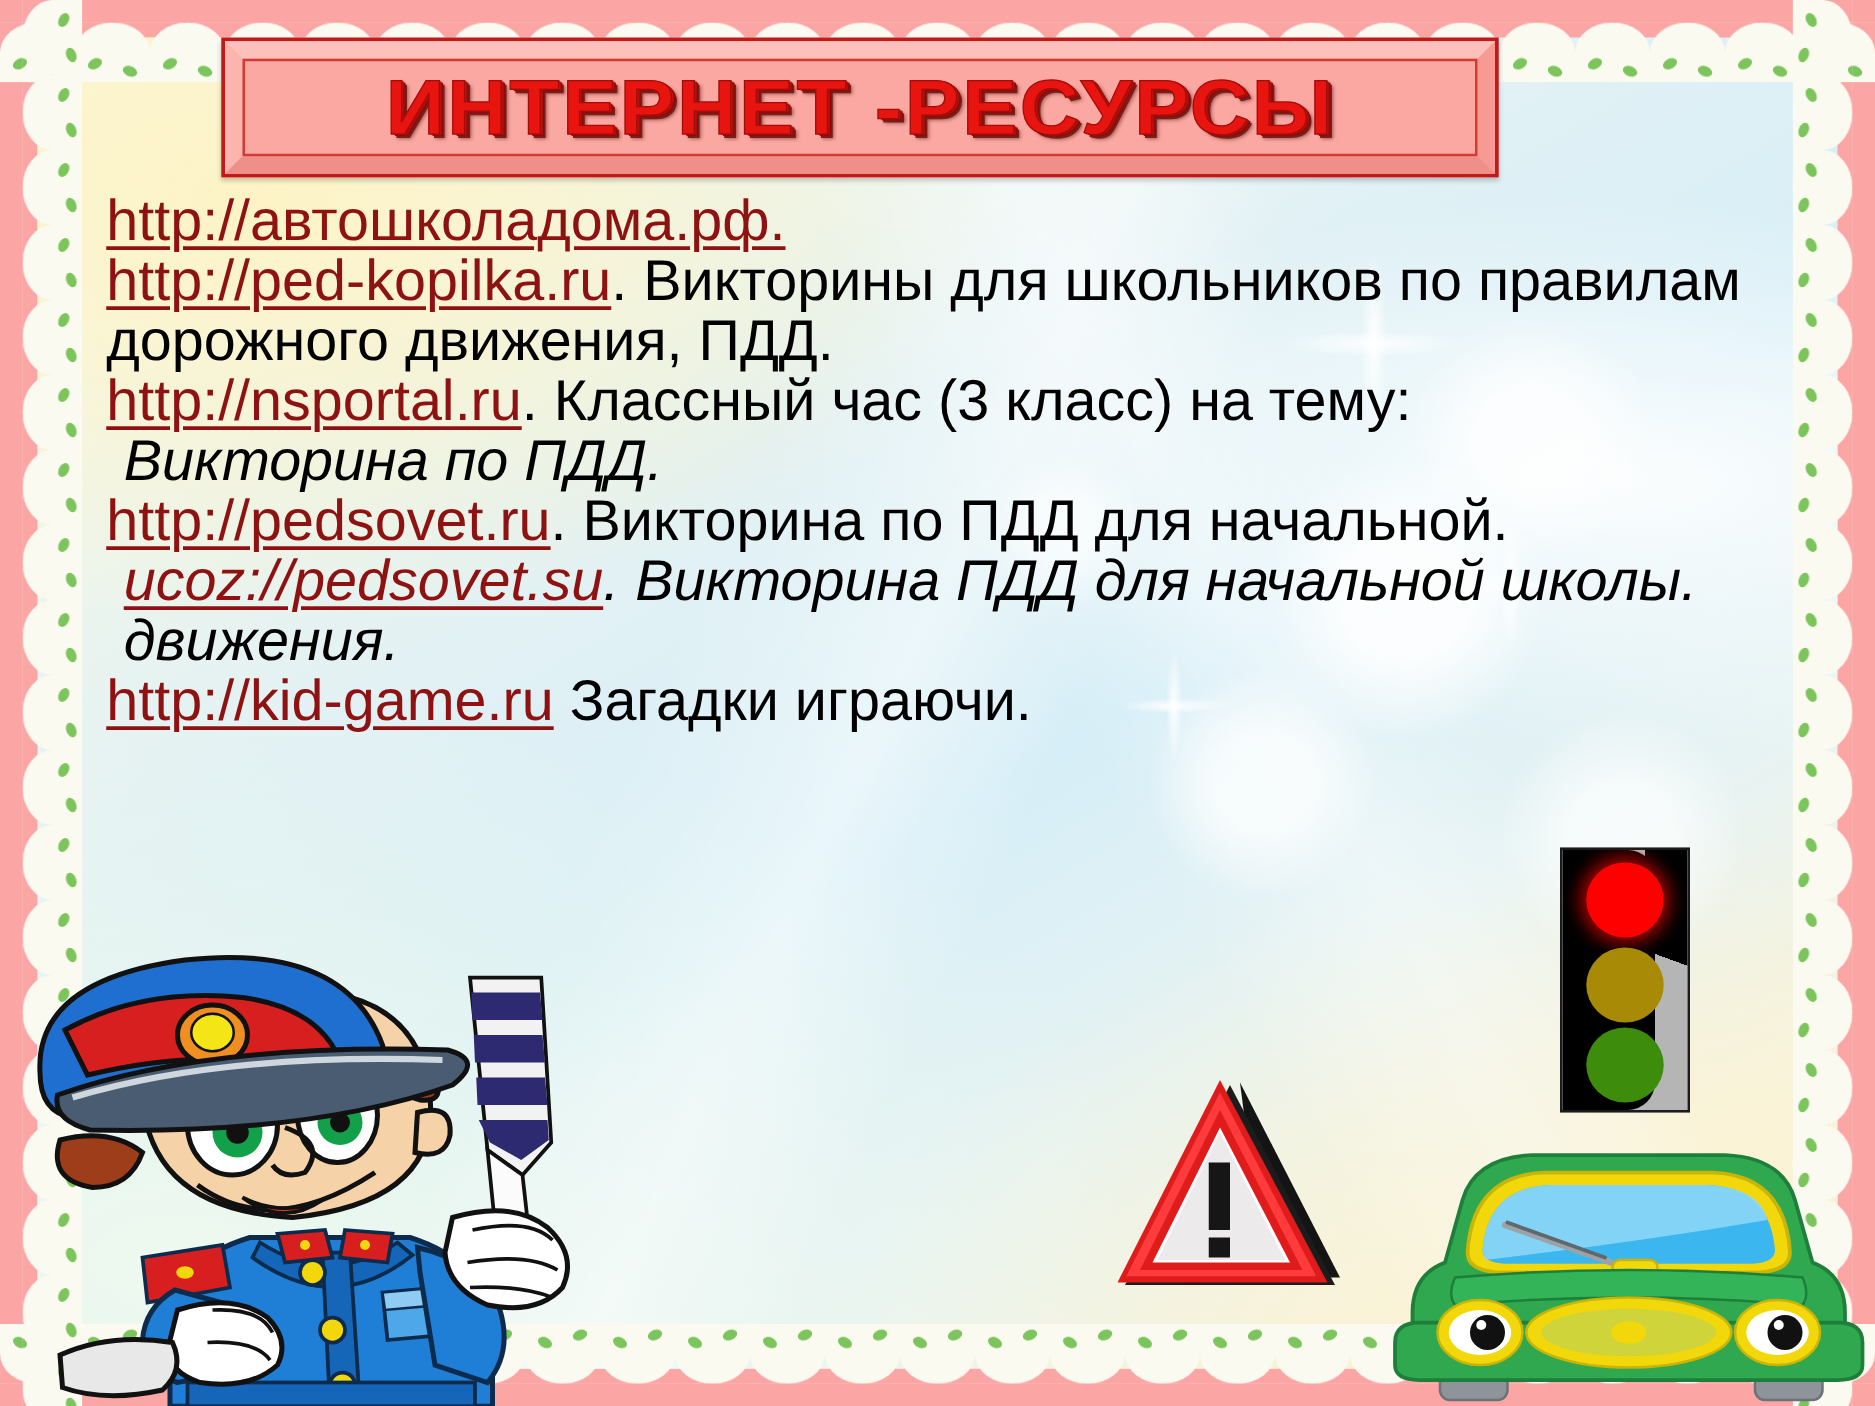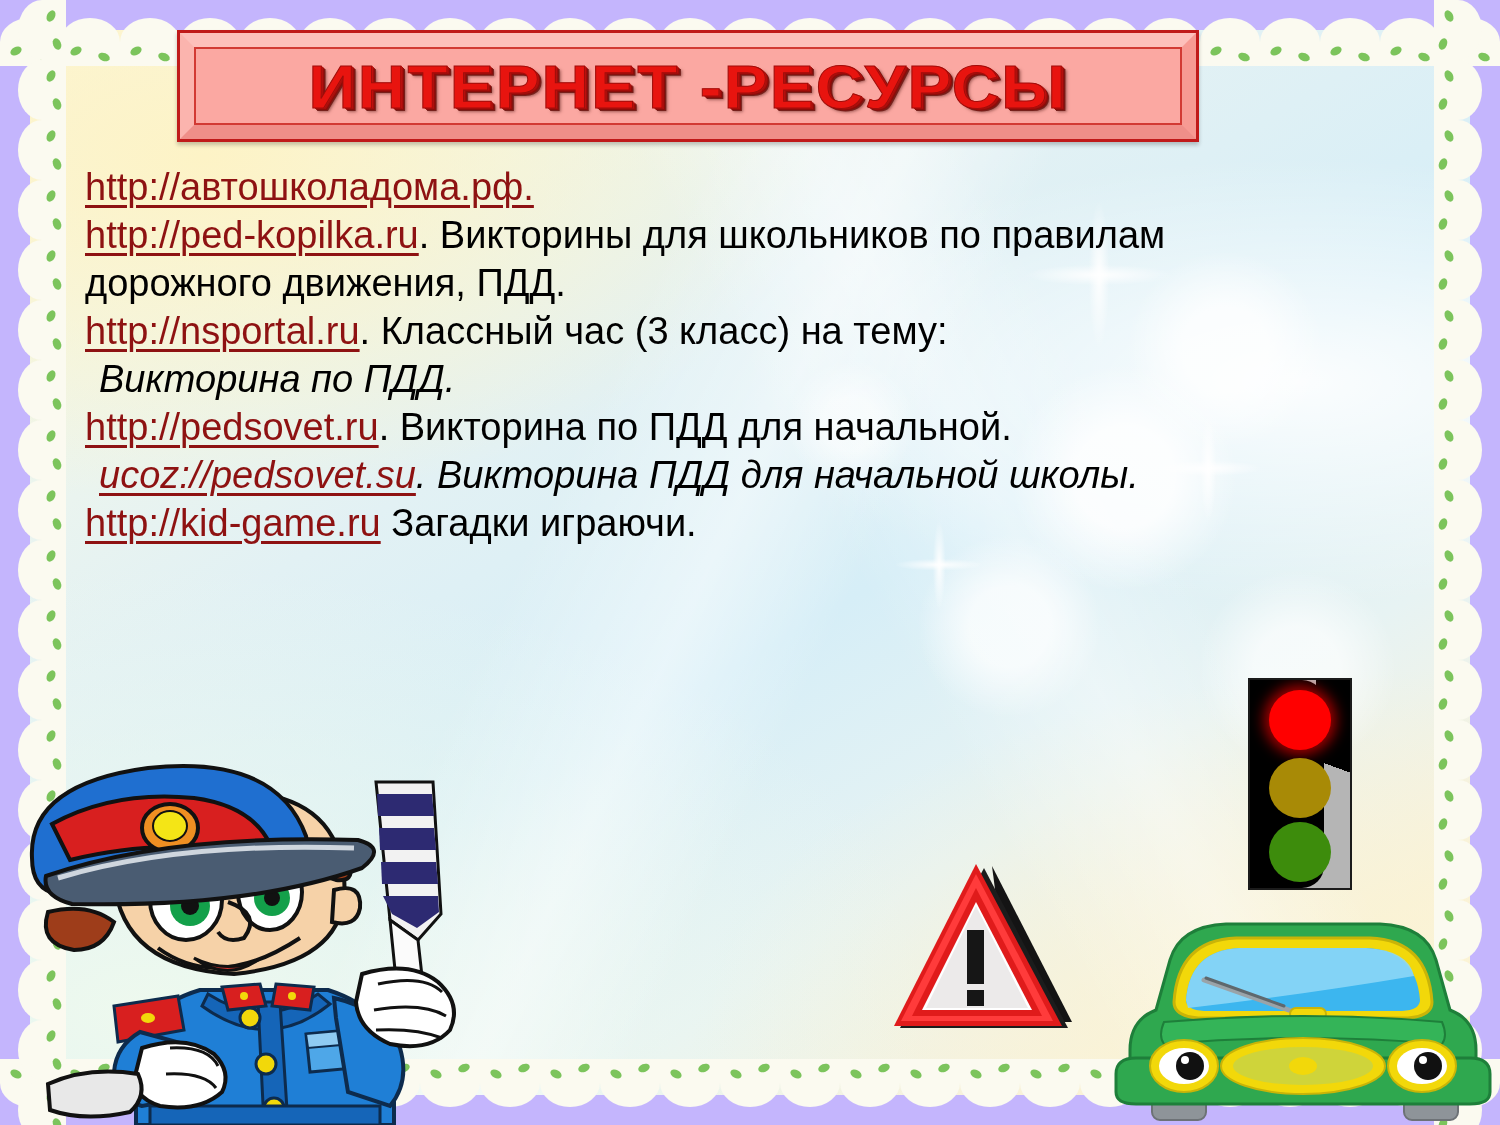--- a/index.html
+++ b/index.html
@@ -4,21 +4,21 @@
 <title>Интернет-ресурсы</title>
 <style>
   html,body{margin:0;padding:0;}
   body{
     width:1500px;height:1125px;overflow:hidden;
     font-family:"Liberation Sans","DejaVu Sans",sans-serif;
     background:#5ec13f;
   }
   #slide{
     position:relative;width:1500px;height:1125px;overflow:hidden;
-    background:#c4b5fd;
+    background:#fca5a5;
   }
 
   
   .paper{
     position:absolute;left:30px;top:30px;right:30px;bottom:30px;
     background:
       radial-gradient(circle at 76% 42%, rgba(255,255,255,.85) 0 4%, rgba(255,255,255,0) 9%),
       radial-gradient(circle at 83% 30%, rgba(255,255,255,.75) 0 3%, rgba(255,255,255,0) 7%),
       radial-gradient(circle at 68% 56%, rgba(255,255,255,.7) 0 3.5%, rgba(255,255,255,0) 8%),
       radial-gradient(circle at 57% 37%, rgba(255,255,255,.6) 0 2.5%, rgba(255,255,255,0) 6%),
@@ -85,22 +85,22 @@
        1px 0 0 #c41310,
        2px 1px 0 #a80f0c,
        3px 2px 0 #8c0c09,
        4px 3px 0 #77201b,
        5px 4px 3px rgba(90,30,25,.55);
     white-space:nowrap;
   }
 
   
   .content{
-    position:absolute;left:85px;top:163px;width:1230px;
-    font-size:38px;line-height:48px;color:#000;
+    position:absolute;left:85px;top:152px;width:1230px;
+    font-size:46px;line-height:48px;color:#000;
   }
   .line{white-space:nowrap;}
   .line.indent{padding-left:14px;font-style:italic;}
   .url{
     color:#8e1212;text-decoration:underline;
     text-decoration-color:#8e1212;text-underline-offset:5px;
     text-decoration-thickness:3px;
   }
 
   
@@ -209,20 +209,23 @@
       <span class="url">http://nsportal.ru</span><span>. Классный час (3 класс) на тему:</span>
     </div>
     <div class="line indent">
       <span>Викторина по ПДД.</span>
     </div>
     <div class="line">
       <span class="url">http://pedsovet.ru</span><span>. Викторина по ПДД для начальной.</span>
     </div>
     <div class="line indent">
       <span class="url">ucoz://pedsovet.su</span><span>. Викторина ПДД для начальной школы.</span>
+    </div>
+    <div class="line indent">
+      <span>движения.</span>
     </div>
     <div class="line">
       <span class="url">http://kid-game.ru</span><span> Загадки играючи.</span>
     </div>
   </div>
 
   <div class="traffic">
     <div class="wedge"></div>
     <div class="body"></div>
     <div class="lamp red"></div>

